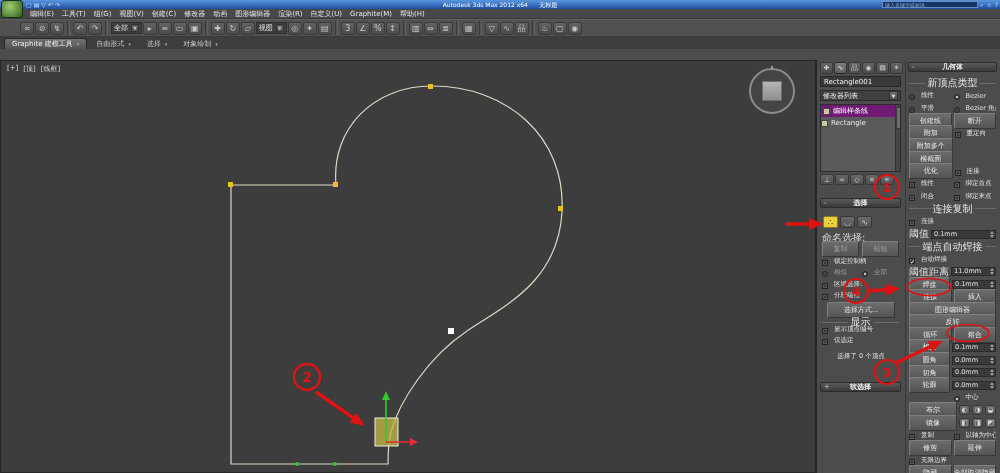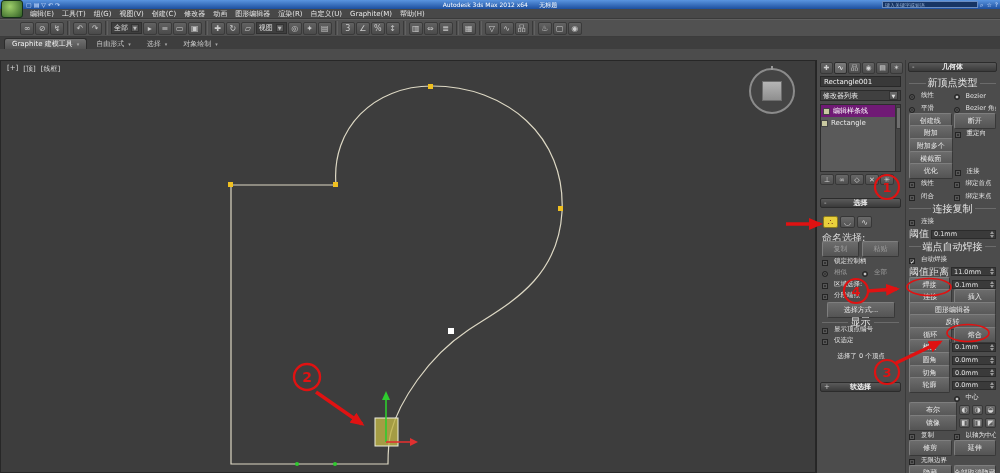--- a/index.html
+++ b/index.html
@@ -42,21 +42,21 @@
   .vcsq{position:absolute;left:11px;top:11px;width:20px;height:20px;background:linear-gradient(#b5b5b5,#8f8f8f);border:1px solid #6d6d6d}
   .vctick{position:absolute;left:20px;top:-4px;width:2px;height:4px;background:#999}
 
   
   .colA{position:absolute;left:816px;top:60px;width:89px;height:413px;background:#4c4c4c;border-left:1px solid #262626}
   .colB{position:absolute;left:905px;top:60px;width:95px;height:413px;background:#4c4c4c;border-left:1px solid #3a3a3a}
   .rollhdr{background:linear-gradient(#5a5a5a,#3a3a3a);border:1px solid #2c2c2c;border-radius:2px;height:10px;font-size:7px;font-weight:bold;color:#efefef;display:flex;align-items:center;justify-content:center;position:relative}
   .rollhdr .pm{position:absolute;left:3px;font-weight:normal;font-size:7px;color:#ccc}
   .b{background:linear-gradient(#6c6c6c,#545454);border:1px solid #383838;border-top-color:#7e7e7e;border-left-color:#7e7e7e;border-radius:2px;height:16px;flex:1;font-size:7px;color:#eaeaea;display:flex;align-items:center;justify-content:center;white-space:nowrap;overflow:hidden}
   .b.dis{color:#9c9c9c}
-  .f{background:#3a3a3a;border:1px solid #2b2b2b;height:9px;flex:1;font-size:6.5px;color:#e2e2e2;display:flex;align-items:center;padding:0 1px 0 2px;white-space:nowrap;overflow:hidden}
+  .f{background:#3a3a3a;border:1px solid #2b2b2b;height:9px;flex:1;font-size:6.5px;color:#e2e2e2;display:flex;align-items:flex-end;padding:0 1px 0 2px;white-space:nowrap;overflow:hidden}
   .f .sp{margin-left:auto;display:flex;flex-direction:column;gap:1px;padding-left:1px}
   .f .up{width:0;height:0;border-left:2.5px solid transparent;border-right:2.5px solid transparent;border-bottom:3px solid #9a9a9a}
   .f .dn{width:0;height:0;border-left:2.5px solid transparent;border-right:2.5px solid transparent;border-top:3px solid #9a9a9a}
   .chk{display:flex;align-items:flex-end;gap:6px;font-size:6.5px;color:#e2e2e2;white-space:nowrap;flex:1;overflow:hidden}
   .chk .bx{width:6px;height:6px;flex:0 0 6px;background:#343434;border:1px solid #242424;box-shadow:inset 0 0 0 1px #575757;font-size:6px;line-height:5px;color:#fff;text-align:center}
   .chk .ci{width:6px;height:6px;flex:0 0 6px;border-radius:50%;background:#343434;border:1px solid #242424;box-shadow:inset 0 0 0 1px #575757}
   .chk.sel .ci{background:radial-gradient(circle,#e8e8e8 0 32%,#343434 45%)}
   .chk.dis{color:#9c9c9c}
   .lb{font-size:10px;color:#dcdcdc;white-space:nowrap}
   .mi{width:11px;height:10px;flex:0 0 11px;background:linear-gradient(#6c6c6c,#545454);border:1px solid #383838;border-radius:2px;font-size:7px;line-height:9px;text-align:center;color:#d6d6d6}

